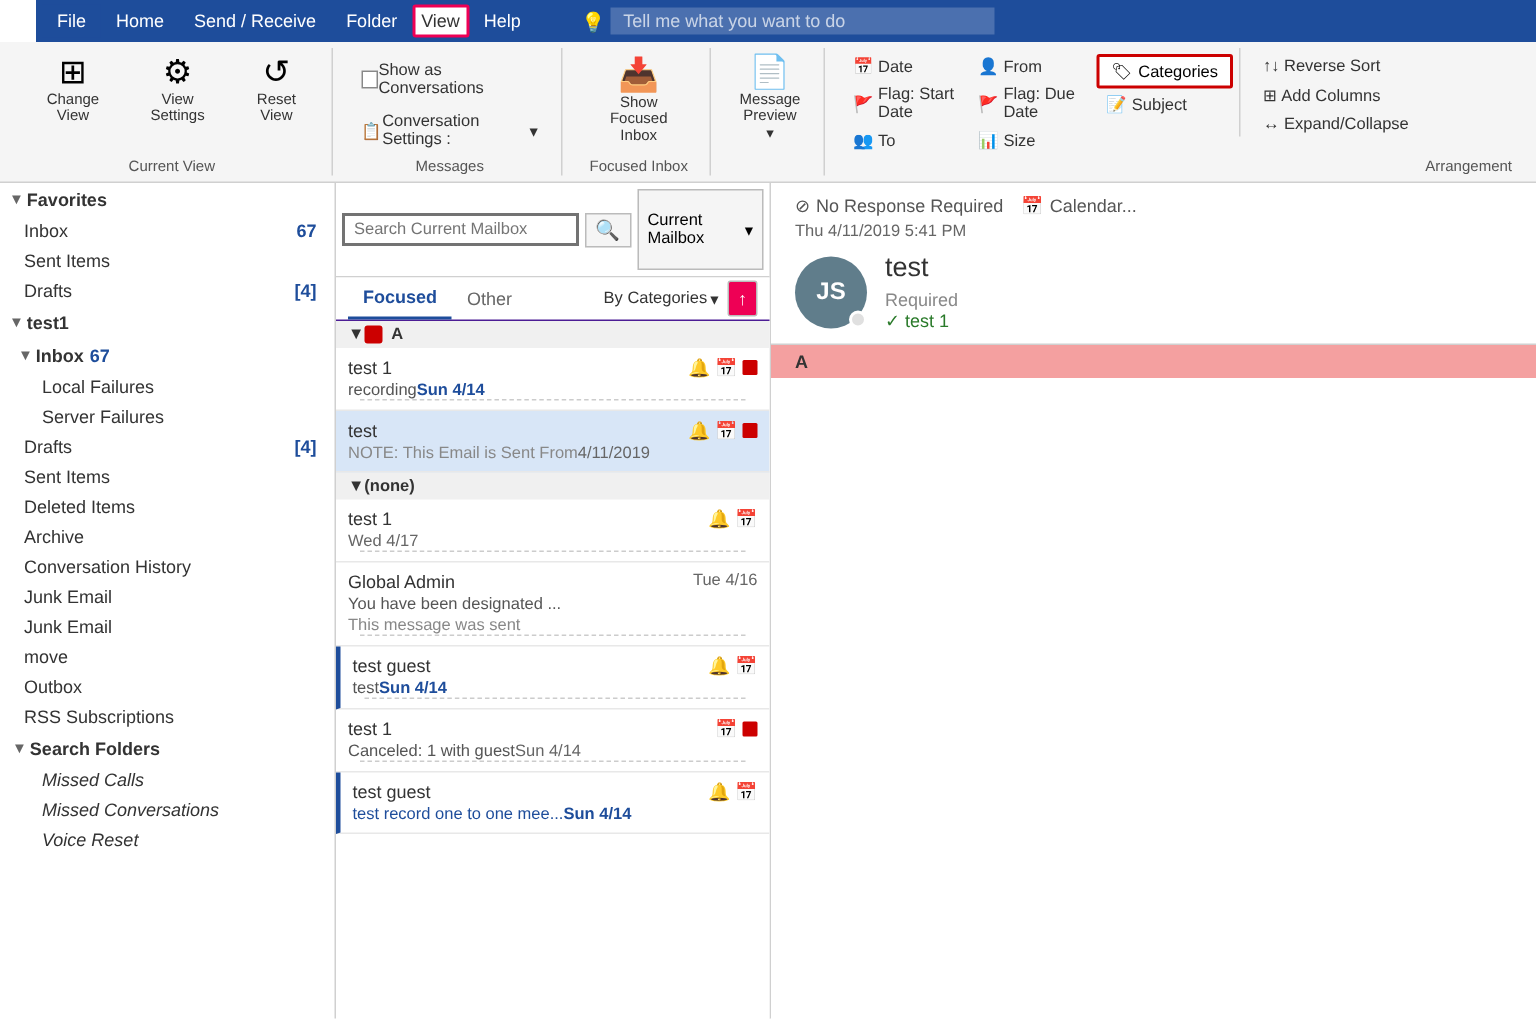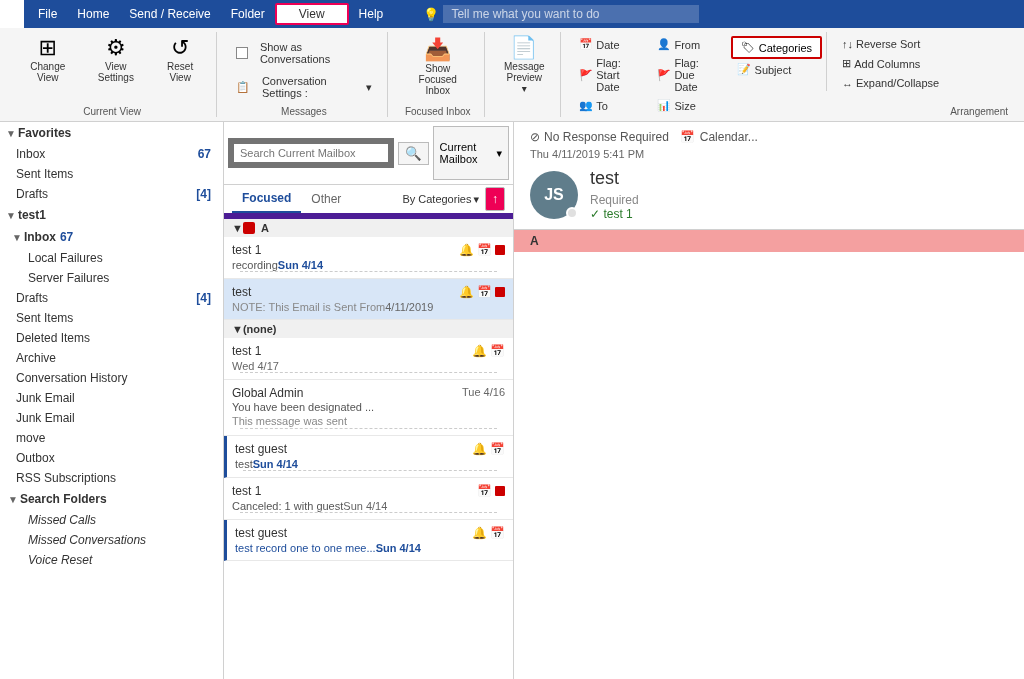--- a/index.html
+++ b/index.html
@@ -2,36 +2,36 @@
 <html><head>
   <meta charset="utf-8">
   <style>
     * { margin: 0; padding: 0; box-sizing: border-box; }
     body { font-family: 'Segoe UI', Arial, sans-serif; font-size: 12px; background: #fff; width: 1024px; height: 679px; overflow: hidden; }
 
     
     .menu-bar { display: flex; align-items: center; background: #1e4d9b; height: 28px; padding: 0 4px; margin-left: 24px; }
     .menu-bar .menu-file { background: #1e4d9b; color: #fff; padding: 4px 10px; font-size: 12px; cursor: pointer; }
     .menu-bar .menu-item { color: #fff; padding: 4px 10px; font-size: 12px; cursor: pointer; }
-    .menu-bar .menu-item.view-active { background: #fff; color: #333; border: 2px solid #e05; padding: 2px 22px; border-radius: 2px; }
+    .menu-bar .menu-item.view-active { background: #fff; color: #333; border: 2px solid #e05; padding: 2px 4px; border-radius: 2px; }
     .search-bar-menu { margin-left: 30px; display: flex; align-items: center; color: #fff; font-size: 12px; }
     .search-bar-menu input { border: none; background: rgba(255,255,255,0.2); color: #fff; padding: 2px 8px; width: 256px; outline: none; font-size: 12px; }
     .search-bar-menu input::placeholder { color: rgba(255,255,255,0.7); }
 
     
     .ribbon { background: #f5f5f5; border-bottom: 1px solid #d0d0d0; }
     .ribbon-content { display: flex; align-items: stretch; padding: 4px 8px; gap: 4px; min-height: 82px; }
     .ribbon-group { display: flex; flex-direction: column; align-items: center; padding: 0 8px; border-right: 1px solid #d0d0d0; }
     .ribbon-group:last-child { border-right: none; }
     .ribbon-group-label { font-size: 10px; color: #555; margin-top: auto; padding-top: 4px; }
     .ribbon-row { display: flex; align-items: center; gap: 4px; }
     .ribbon-btn { display: flex; flex-direction: column; align-items: center; padding: 4px 6px; cursor: pointer; border: 1px solid transparent; border-radius: 2px; min-width: 48px; }
     .ribbon-btn .btn-icon { font-size: 22px; line-height: 1; }
     .ribbon-btn .btn-label { font-size: 10px; color: #333; text-align: center; margin-top: 2px; }
-    .ribbon-small-btn { display: flex; align-items: center; gap: 12px; padding: 2px 6px; cursor: pointer; border: 1px solid transparent; border-radius: 2px; font-size: 11px; color: #333; }
+    .ribbon-small-btn { display: flex; align-items: center; gap: 0; padding: 2px 6px; cursor: pointer; border: 1px solid transparent; border-radius: 2px; font-size: 11px; color: #333; }
     .ribbon-small-btn .chk { width: 12px; height: 12px; border: 1px solid #888; background: #fff; display: inline-block; }
     .ribbon-highlight { border: 2px solid #cc0000 !important; background: #fff; }
 
     
     .focused-inbox-btn { display: flex; flex-direction: column; align-items: center; padding: 4px 10px; cursor: pointer; border: 1px solid transparent; border-radius: 2px; min-width: 60px; }
     .focused-inbox-btn .btn-icon { font-size: 22px; }
     .focused-inbox-btn .btn-label { font-size: 10px; text-align: center; color: #333; }
 
     
     .categories-btn { border: 2px solid #cc0000 !important; background: #fff; padding: 3px 8px; cursor: pointer; border-radius: 2px; display: flex; align-items: center; gap: 4px; font-size: 11px; }
@@ -47,24 +47,24 @@
     .sidebar-collapse-arrow { font-size: 10px; margin-right: 2px; color: #666; }
     .sidebar-item { padding: 3px 12px 3px 16px; cursor: pointer; font-size: 12px; color: #333; display: flex; align-items: center; justify-content: space-between; }
     .sidebar-item .item-label { display: flex; align-items: center; gap: 4px; }
     .sidebar-item .count { color: #1e4d9b; font-weight: bold; }
     .sidebar-subitem { padding: 3px 12px 3px 28px; cursor: pointer; font-size: 12px; color: #333; }
     .sidebar-subitem.italic { font-style: italic; }
 
     
     .email-list-pane { width: 290px; border-right: 1px solid #d0d0d0; display: flex; flex-direction: column; flex-shrink: 0; }
     .email-search-bar { display: flex; align-items: center; padding: 4px; border-bottom: 1px solid #d0d0d0; gap: 4px; }
-    .email-search-input { flex: 1; border: 6px solid #737373; padding: 3px 6px; font-size: 11px; outline: none; }
+    .email-search-input { flex: 1; border: 2px solid #737373; padding: 3px 6px; font-size: 11px; outline: none; }
     .email-search-btn { padding: 3px 6px; border: 1px solid #bbb; background: #f5f5f5; cursor: pointer; }
     .mailbox-dropdown { border: 1px solid #bbb; padding: 14px 6px; font-size: 11px; background: #f5f5f5; cursor: pointer; display: flex; align-items: center; gap: 2px; }
-    .email-tabs { display: flex; align-items: center; padding: 0 8px; border-bottom: 6px solid #4c1d95; background: #fff; }
+    .email-tabs { display: flex; align-items: center; padding: 0 8px; border-bottom: 1px solid #4c1d95; background: #fff; }
     .email-tab { padding: 6px 10px; cursor: pointer; font-size: 12px; color: #666; }
     .email-tab.active { color: #1e4d9b; border-bottom: 2px solid #1e4d9b; font-weight: bold; }
     .email-tab-spacer { flex: 1; }
     .category-dropdown { padding: 4px 6px; font-size: 11px; cursor: pointer; display: flex; align-items: center; gap: 2px; color: #333; }
     .sort-up-btn { padding: 4px 6px; cursor: pointer; border: 1px solid #bbb; background: #e05; color: #fff; font-size: 12px; border-radius: 2px; }
     .email-list { flex: 1; overflow-y: auto; background: #fff; }
     .category-header { display: flex; align-items: center; padding: 3px 8px; background: #f0f0f0; font-size: 11px; font-weight: bold; color: #333; cursor: pointer; }
     .category-header .cat-color { width: 12px; height: 12px; margin-right: 6px; border-radius: 2px; }
     .email-item { padding: 6px 8px; border-bottom: 1px solid #e8e8e8; cursor: pointer; position: relative; }
     .email-item.selected { background: #d8e6f7; }

